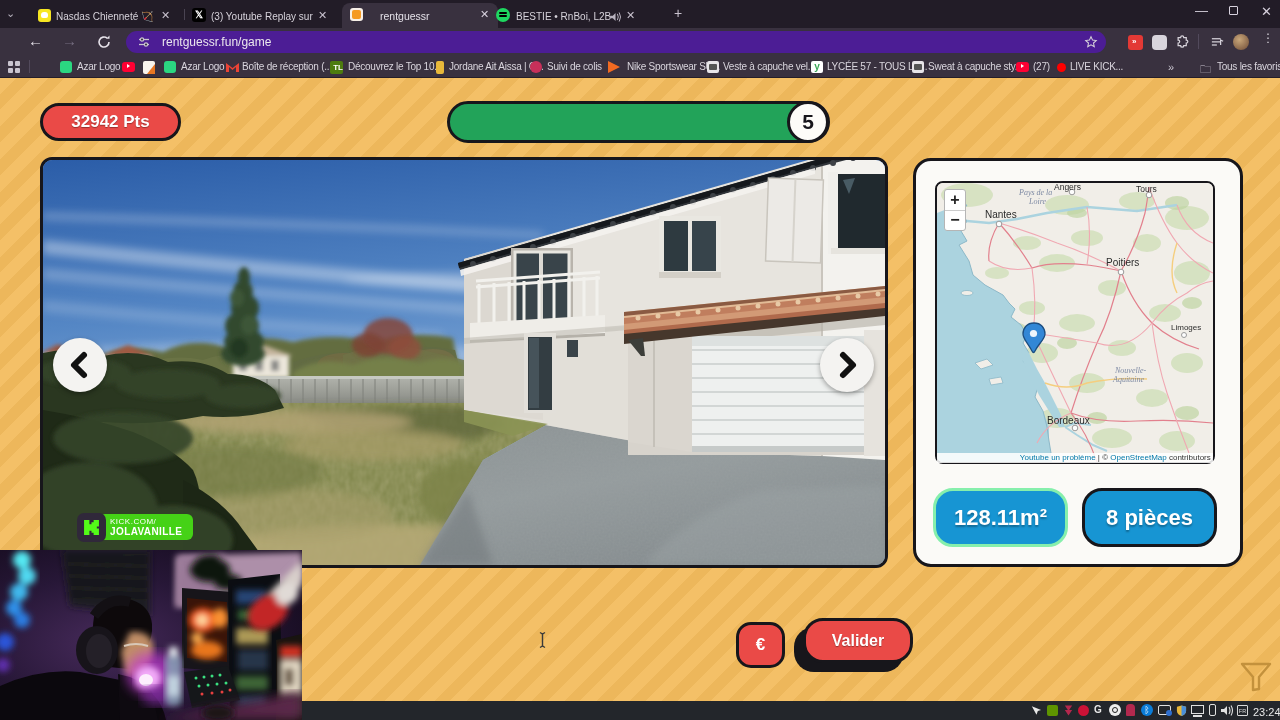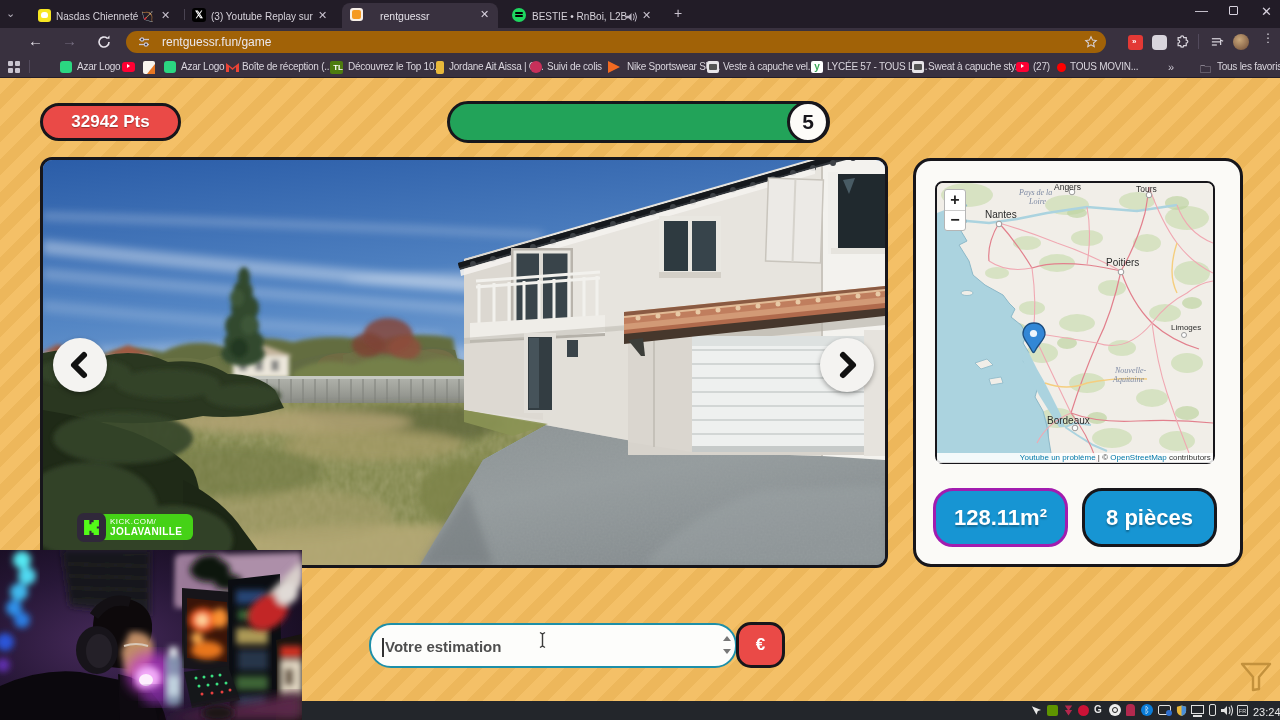--- a/index.html
+++ b/index.html
@@ -31,21 +31,21 @@
       <div class="abs" style="left:130px;top:5px;color:#c8c2ce;font-size:11px;">✕</div>
     </div>
 
     <div class="abs" style="left:342px;top:3px;width:156px;height:25px;background:#39313f;border-radius:8px 8px 0 0;">
       <div class="abs" style="left:8px;top:5px;width:13px;height:13px;background:#f8f0e8;border-radius:3px;"></div>
       <div class="abs" style="left:10px;top:7px;width:9px;height:9px;background:#f59a23;border-radius:2px;"></div>
       <div class="abs tabtxt" style="left:38px;top:7px;width:100px;color:#e4e1e8;font-size:10.5px;">rentguessr</div>
       <div class="abs" style="left:138px;top:5px;color:#d8d2de;font-size:11px;">✕</div>
     </div>
 
-    <div class="abs" style="left:502px;top:4px;width:162px;height:24px;">
+    <div class="abs" style="left:486px;top:4px;width:162px;height:24px;">
       <div class="abs" style="left:10px;top:4px;width:14px;height:14px;background:#1ed760;border-radius:50%;"></div>
       <div class="abs" style="left:13px;top:8px;width:8px;height:2px;background:#000;border-radius:2px;"></div>
       <div class="abs" style="left:13px;top:11px;width:8px;height:2px;background:#000;border-radius:2px;"></div>
       <div class="abs tabtxt" style="left:30px;top:7px;width:96px;font-size:10px;">BESTIE • RnBoi, L2B</div>
       <svg class="abs" style="left:124px;top:8px;" width="12" height="10" viewBox="0 0 13 11">
           <path d="M0 4h3l3-3v9L3 7H0z" fill="#b8b2be"></path>
           <path d="M8 2q2 3.5 0 7M10 0.5q3 5 0 10" stroke="#b8b2be" stroke-width="1.1" fill="none"></path>
         </svg>
       <div class="abs" style="left:140px;top:5px;color:#c8c2ce;font-size:11px;">✕</div>
     </div>
@@ -61,21 +61,21 @@
 
     <div class="abs" style="left:28px;top:4px;color:#e6e2ea;font-size:15px;">←</div>
 
     <div class="abs" style="left:62px;top:4px;color:#766e80;font-size:15px;">→</div>
 
     <svg class="abs" style="left:97px;top:7px;" width="14" height="14" viewBox="0 0 14 14">
         <path d="M12 7a5 5 0 1 1-1.8-3.8" fill="none" stroke="#e6e2ea" stroke-width="1.6"></path>
         <path d="M12.5 0.5v3.2H9.3z" fill="#e6e2ea"></path>
       </svg>
 
-    <div class="abs" style="left:126px;top:3px;width:980px;height:22px;background:#a16207;border-radius:11px;">
+    <div class="abs" style="left:126px;top:3px;width:980px;height:22px;background:#4c1d95;border-radius:11px;">
 
       <svg class="abs" style="left:12px;top:5px;" width="12" height="12" viewBox="0 0 12 12">
           <g stroke="#c9c4cf" stroke-width="1.3" fill="none">
             <line x1="1" y1="3.5" x2="11" y2="3.5"></line>
             <line x1="1" y1="8.5" x2="11" y2="8.5"></line>
             <circle cx="4" cy="3.5" r="1.6" fill="#27212e"></circle>
             <circle cx="8" cy="8.5" r="1.6" fill="#27212e"></circle>
           </g>
         </svg>
       <div class="abs" style="left:36px;top:4px;font-size:12px;color:#ebe8ee;">rentguessr.fun/game</div>
@@ -156,21 +156,21 @@
     <div class="abs bmtxt" style="left:827px;top:5px;">LYCÉE 57 - TOUS LE...</div>
 
     <div class="abs" style="left:912px;top:5px;width:12px;height:12px;background:#e8e5e9;border-radius:2px;"></div>
     <div class="abs" style="left:914px;top:8px;width:8px;height:6px;background:#555;border-radius:1px;"></div>
     <div class="abs bmtxt" style="left:928px;top:5px;">Sweat à capuche sty...</div>
 
     <div class="abs" style="left:1016px;top:6px;width:13px;height:10px;background:#f03;border-radius:3px;"></div>
     <div class="abs" style="left:1021px;top:8px;width:0;height:0;border-left:3px solid #fff;border-top:2.5px solid transparent;border-bottom:2.5px solid transparent;"></div>
     <div class="abs bmtxt" style="left:1033px;top:5px;">(27)</div>
     <div class="abs" style="left:1057px;top:7px;width:9px;height:9px;background:#f00;border-radius:50%;"></div>
-    <div class="abs bmtxt" style="left:1070px;top:5px;">TOUS MOVIN...</div>
+    <div class="abs bmtxt" style="left:1070px;top:5px;">LIVE KICK...</div>
 
     <div class="abs" style="left:1168px;top:5px;color:#c9c4cf;font-size:11px;">»</div>
 
     <div class="abs" style="left:1200px;top:5px;color:#c9c4cf;font-size:11px;">🗀</div>
     <div class="abs bmtxt" style="left:1217px;top:5px;">Tous les favoris</div>
   </div>
 
   <div class="abs" id="page" style="left:0;top:78px;width:1280px;height:623px;background:repeating-linear-gradient(-45deg,#f4c067 0 12px,#edb75b 12px 23px);"></div>
 
   <div class="abs" style="left:40px;top:103px;width:141px;height:38px;background:#ea4a47;border:3px solid #17161b;border-radius:19px;color:#fff;font-weight:bold;font-size:17px;text-align:center;line-height:32px;text-shadow:0 1px 1px rgba(0,0,0,.35);">32942 Pts</div>
@@ -631,42 +631,36 @@
   </div>
 
   <div class="abs" style="left:944px;top:189px;width:22px;height:42px;background:#fff;border:1px solid #b5b5b5;border-radius:3px;">
     <div class="abs" style="left:0;top:-1px;width:20px;height:21px;color:#222;font-size:16px;font-weight:bold;text-align:center;line-height:21px;">+</div>
     <div class="abs" style="left:0;top:20px;width:20px;height:1px;background:#ccc;"></div>
     <div class="abs" style="left:0;top:19px;width:20px;height:21px;color:#222;font-size:16px;font-weight:bold;text-align:center;line-height:21px;">−</div>
   </div>
 
   <div class="abs" style="left:937px;top:453px;width:276px;height:10px;background:rgba(255,255,255,.85);font-size:8px;color:#333;text-align:right;line-height:10px;"><span style="color:#0078a8;">Youtube un problème</span> | © <span style="color:#0078a8;">OpenStreetMap</span> contributors&nbsp;</div>
 
-  <div class="abs" style="left:933px;top:488px;width:135px;height:59px;background:#1795d3;border:3px solid #a21caf;border-radius:20px;color:#fff;font-weight:bold;font-size:22px;text-align:center;line-height:53px;text-shadow:0 2px 2px rgba(0,0,0,.3);">128.11m²</div>
+  <div class="abs" style="left:933px;top:488px;width:135px;height:59px;background:#1795d3;border:3px solid #86efac;border-radius:20px;color:#fff;font-weight:bold;font-size:22px;text-align:center;line-height:53px;text-shadow:0 2px 2px rgba(0,0,0,.3);">128.11m²</div>
 
   <div class="abs" style="left:1082px;top:488px;width:135px;height:59px;background:#1795d3;border:3px solid #17161b;border-radius:20px;color:#fff;font-weight:bold;font-size:22px;text-align:center;line-height:53px;text-shadow:0 2px 2px rgba(0,0,0,.3);">8 pièces</div>
 
-  <div class="abs" style="left:369px;top:623px;width:368px;height:45px;background:#fdfdfb;border:2px solid #1e8fa8;border-radius:22px;">
-    <div class="abs" style="left:11px;top:13px;width:1.5px;height:19px;background:#333;"></div>
-    <div class="abs" style="left:14px;top:13px;font-size:15px;font-weight:bold;color:#4e4e4e;">Votre estimation</div>
-
-    <div class="abs" style="left:352px;top:11px;width:0;height:0;border-bottom:5px solid #777;border-left:4px solid transparent;border-right:4px solid transparent;"></div>
-    <div class="abs" style="left:352px;top:24px;width:0;height:0;border-top:5px solid #777;border-left:4px solid transparent;border-right:4px solid transparent;"></div>
-  </div>
 
   <svg class="abs" style="left:536px;top:631px;" width="13" height="18" viewBox="0 0 13 18">
       <g stroke="#3a3a3a" stroke-width="1.4" fill="none">
         <path d="M4 1.5q2.5 1.5 2.5 1.5T9 1.5"></path>
         <path d="M4 16.5q2.5-1.5 2.5-1.5T9 16.5"></path>
         <line x1="6.5" y1="2.5" x2="6.5" y2="15.5"></line>
       </g>
     </svg>
 
   <div class="abs" style="left:736px;top:622px;width:49px;height:46px;background:#ea4a47;border:3px solid #17161b;border-radius:15px;color:#fff;font-weight:bold;font-size:17px;text-align:center;line-height:40px;">€</div>
 
+  <div class="abs" style="left:803px;top:618px;width:110px;height:45px;background:#ea4a47;border:3px solid #17161b;border-radius:20px;box-shadow:-9px 9px 0 #17161b;color:#fff;font-weight:bold;font-size:16px;text-align:center;line-height:39px;text-shadow:0 1px 1px rgba(0,0,0,.35);">Valider</div>
 
   <svg class="abs" style="left:1240px;top:662px;" width="32" height="30" viewBox="0 0 32 30">
       <path d="M2 2h28L19 15v12l-6 1V15z" fill="none" stroke="#c3913c" stroke-width="2.4" stroke-linejoin="round"></path>
     </svg>
 
   <div class="abs" id="taskbar" style="left:0;top:701px;width:1280px;height:19px;background:#23262b;">
 
     <svg class="abs" style="left:1030px;top:3px;" width="12" height="13" viewBox="0 0 13 13">
         <path d="M2 2l5 9 1.5-4L12 6z" fill="#e8e8e8"></path>
       </svg>

